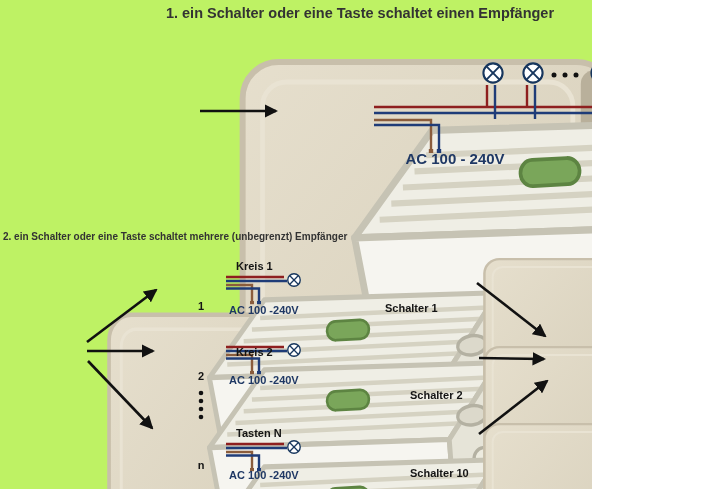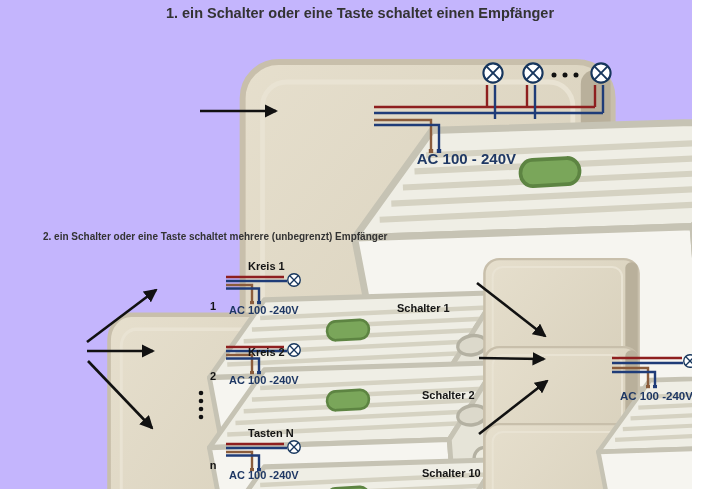--- a/index.html
+++ b/index.html
@@ -1,22 +1,22 @@
 <!DOCTYPE html>
 <html style="--wire-red: #8e1f1f; --wire-blue: #1f3c78; --wire-brown: #8a5c3c; --lamp: #17365d; --arrow: #111111; --text-dark: #333333; --text-navy: #1f3864; --switch-body: #ddd5c2; --switch-edge: #b9b09b; --receiver-body: #f6f5f0; --led-green: #7aa65a;"><head>
 <meta charset="utf-8">
 <style>
   html,body{margin:0;padding:0;background:#fff;}
-  #page{position:relative;width:692px;height:489px;background:#c4b5fd;overflow:hidden;
+  #page{position:relative;width:592px;height:489px;background:#bef264;overflow:hidden;
         font-family:"Liberation Sans",sans-serif;}
   .lbl{position:absolute;font-weight:bold;white-space:nowrap;line-height:1.1;}
   .title-main{left:0;top:6px;width:720px;text-align:center;font-size:14.5px;color:var(--text-dark);}
-  .title-sub{font-size:10px;color:var(--text-dark);margin-left:40px;}
+  .title-sub{font-size:10px;color:var(--text-dark);}
   .navy{color:var(--text-navy);}
-  .dark{color:#141414;margin-left:12px;}
+  .dark{color:#141414;}
   svg.overlay{position:absolute;left:0;top:0;}
   .w-red{stroke:var(--wire-red);stroke-width:2.4;fill:none;}
   .w-blue{stroke:var(--wire-blue);stroke-width:2.4;fill:none;}
   .w-brown{stroke:var(--wire-brown);stroke-width:2.4;fill:none;}
   .arrow{stroke:var(--arrow);stroke-width:2.6;fill:none;}
 </style>
 </head>
 <body>
 
 <div id="page">
@@ -176,21 +176,21 @@
         <path class="w-brown" d="M612,368 H648 V386"></path>
         <path class="w-blue" d="M612,372 H655 V386"></path>
         <rect x="646" y="385" width="4" height="3.2" fill="var(--wire-brown)"></rect>
         <rect x="653" y="385" width="4" height="3.2" fill="var(--wire-blue)"></rect>
       </g>
       <use href="#sym-lamp" x="682.5" y="353.5" width="15" height="15"></use>
     </g>
   </svg>
 
   <div class="lbl title-main">1. ein Schalter oder eine Taste schaltet einen Empfänger</div>
-  <div class="lbl navy" style="left:394px;top:151px;width:122px;text-align:right;font-size:15px;">AC 100 - 240V</div>
+  <div class="lbl navy" style="left:394px;top:151px;width:122px;text-align:center;font-size:15px;">AC 100 - 240V</div>
 
   <div class="lbl title-sub" style="left:3px;top:231px;">2. ein Schalter oder eine Taste schaltet mehrere (unbegrenzt) Empfänger</div>
 
   <div class="lbl dark" style="left:236px;top:260px;font-size:11px;">Kreis 1</div>
   <div class="lbl dark" style="left:194px;top:300px;width:14px;text-align:center;font-size:11px;">1</div>
   <div class="lbl navy" style="left:229px;top:304px;font-size:11px;">AC 100 -240V</div>
 
   <div class="lbl dark" style="left:236px;top:346px;font-size:11px;">Kreis 2</div>
   <div class="lbl dark" style="left:194px;top:370px;width:14px;text-align:center;font-size:11px;">2</div>
   <div class="lbl navy" style="left:229px;top:374px;font-size:11px;">AC 100 -240V</div>

